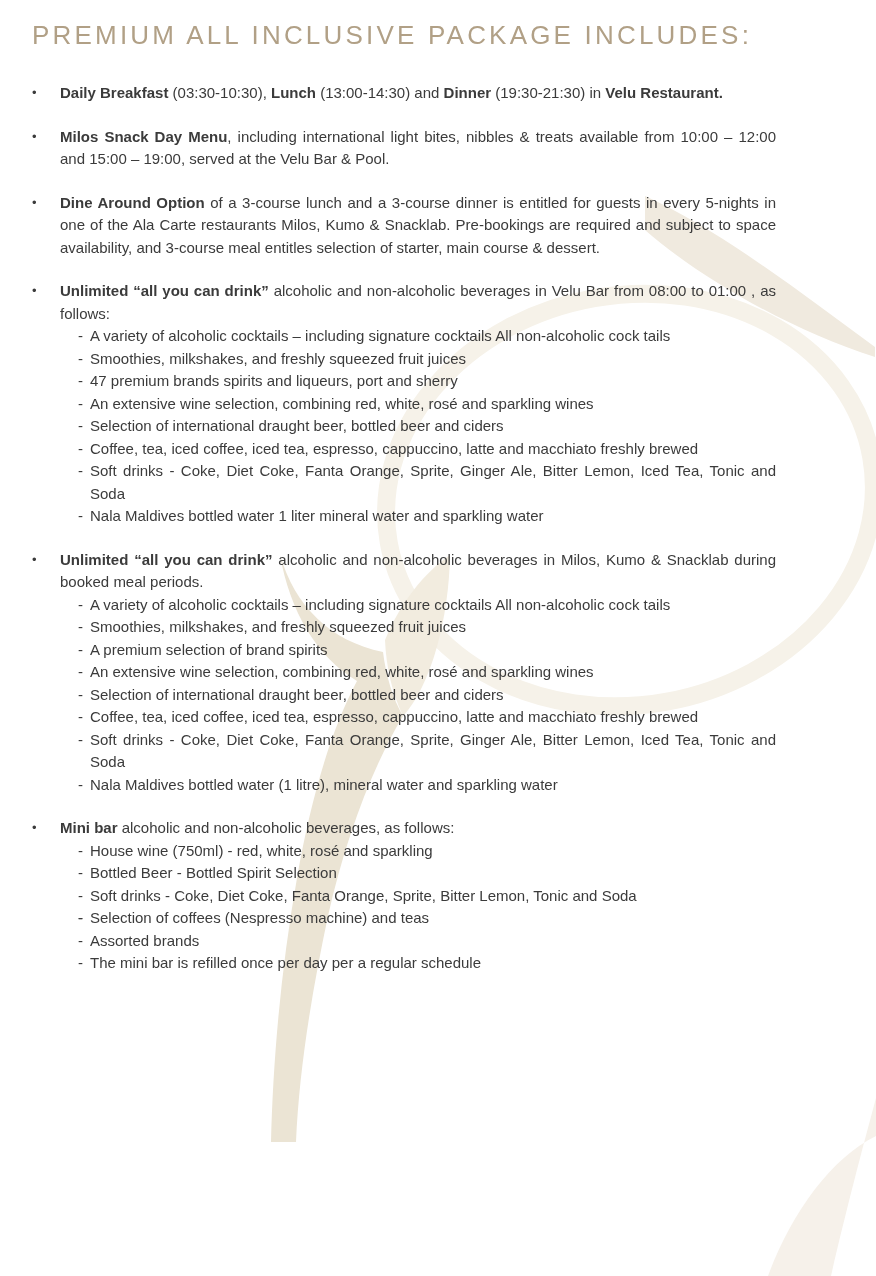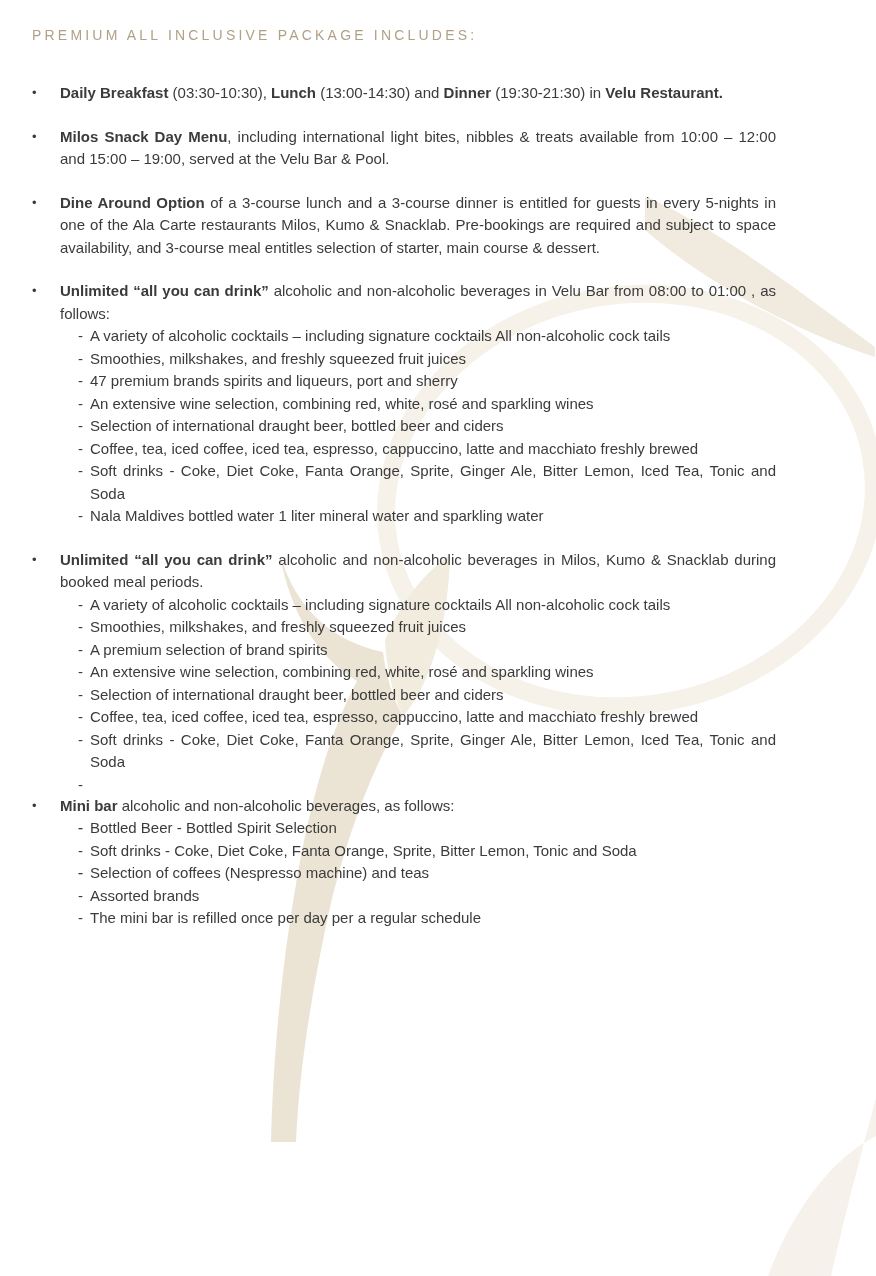--- a/index.html
+++ b/index.html
@@ -22,21 +22,21 @@
   .content {
     position: absolute;
     left: 0; top: 0;
     width: 876px;
     box-sizing: border-box;
     padding: 20px 100px 0 32px;
     z-index: 1;
   }
   .title {
     margin: 0 0 32px 0;
-    font-size: 14px;
+    font-size: 26px;
     line-height: 30px;
     font-weight: 400;
     letter-spacing: 3.2px;
     color: #b1a086;
     white-space: nowrap;
   }
   .list { font-size: 15px; line-height: 22.5px; }
   .bullet {
     display: flex;
     margin: 0 0 21px 0;
@@ -117,30 +117,30 @@
           <div class="bbody">
             <div class="btext"><b>Unlimited “all you can drink”</b><span> alcoholic and non-alcoholic beverages in Milos, Kumo &amp; Snacklab during booked meal periods.</span></div>
             <div class="sublist">
               <div class="sub"><span class="sdash">-</span><span>A variety of alcoholic cocktails – including signature cocktails All non-alcoholic cock tails</span></div>
               <div class="sub"><span class="sdash">-</span><span>Smoothies, milkshakes, and freshly squeezed fruit juices</span></div>
               <div class="sub"><span class="sdash">-</span><span>A premium selection of brand spirits</span></div>
               <div class="sub"><span class="sdash">-</span><span>An extensive wine selection, combining red, white, rosé and sparkling wines</span></div>
               <div class="sub"><span class="sdash">-</span><span>Selection of international draught beer, bottled beer and ciders</span></div>
               <div class="sub"><span class="sdash">-</span><span>Coffee, tea, iced coffee, iced tea, espresso, cappuccino, latte and macchiato freshly brewed</span></div>
               <div class="sub"><span class="sdash">-</span><span>Soft drinks - Coke, Diet Coke, Fanta Orange, Sprite, Ginger Ale, Bitter Lemon, Iced Tea, Tonic and Soda</span></div>
-              <div class="sub"><span class="sdash">-</span></div>
+              <div class="sub"><span class="sdash">-</span><span>Nala Maldives bottled water (1 litre), mineral water and sparkling water</span></div>
             </div>
           </div>
         </div>
         <div class="bullet">
           <span class="marker">•</span>
           <div class="bbody">
             <div class="btext"><b>Mini bar</b><span> alcoholic and non-alcoholic beverages, as follows:</span></div>
             <div class="sublist">
-              <div class="sub"><span class="sdash">-</span></div>
+              <div class="sub"><span class="sdash">-</span><span>House wine (750ml) - red, white, rosé and sparkling</span></div>
               <div class="sub"><span class="sdash">-</span><span>Bottled Beer - Bottled Spirit Selection</span></div>
               <div class="sub"><span class="sdash">-</span><span>Soft drinks - Coke, Diet Coke, Fanta Orange, Sprite, Bitter Lemon, Tonic and Soda</span></div>
               <div class="sub"><span class="sdash">-</span></div>
               <div class="sub"><span class="sdash">-</span><span>Selection of coffees (Nespresso machine) and teas</span></div>
               <div class="sub"><span class="sdash">-</span><span>Assorted brands</span></div>
               <div class="sub"><span class="sdash">-</span><span>The mini bar is refilled once per day per a regular schedule</span></div>
             </div>
           </div>
         </div>
       </div>

